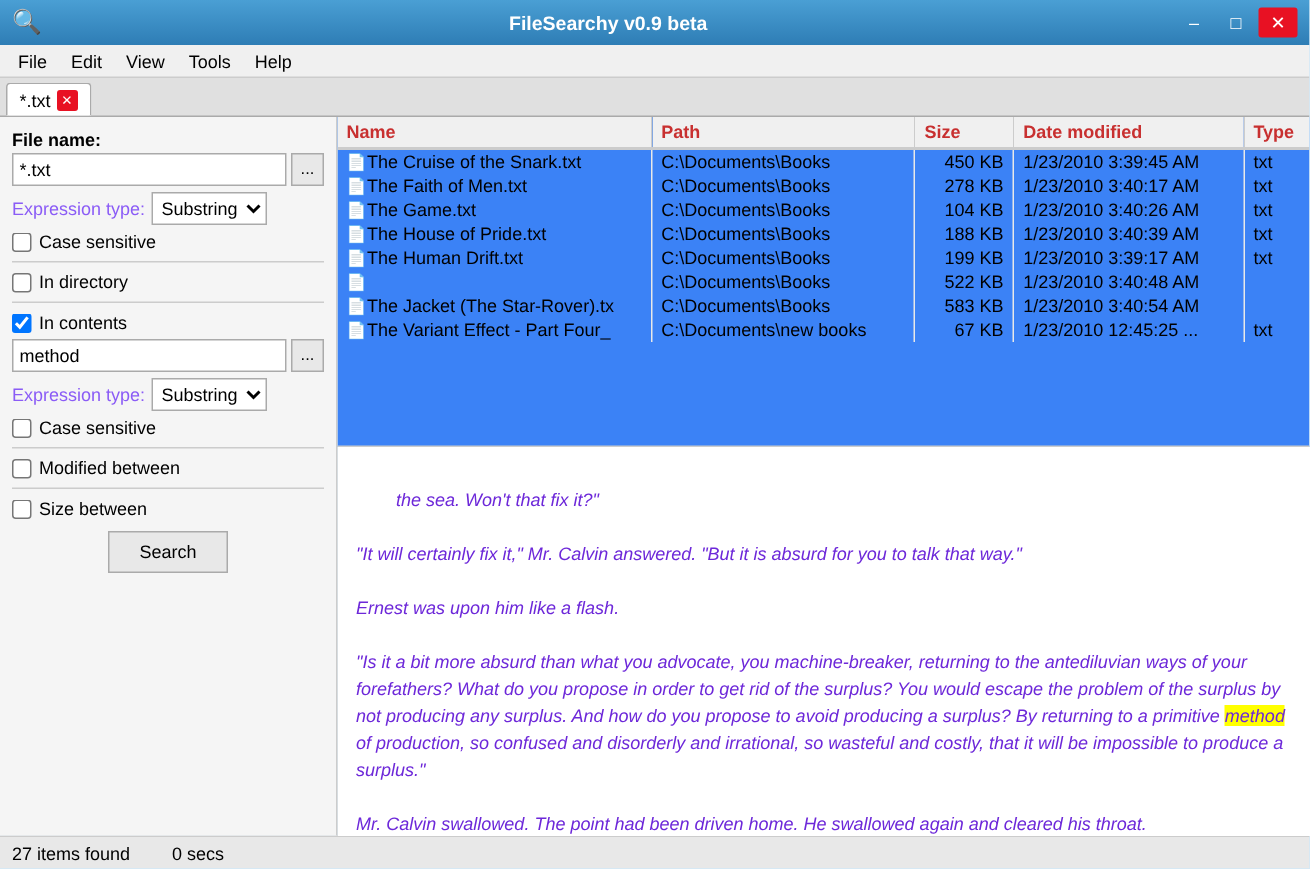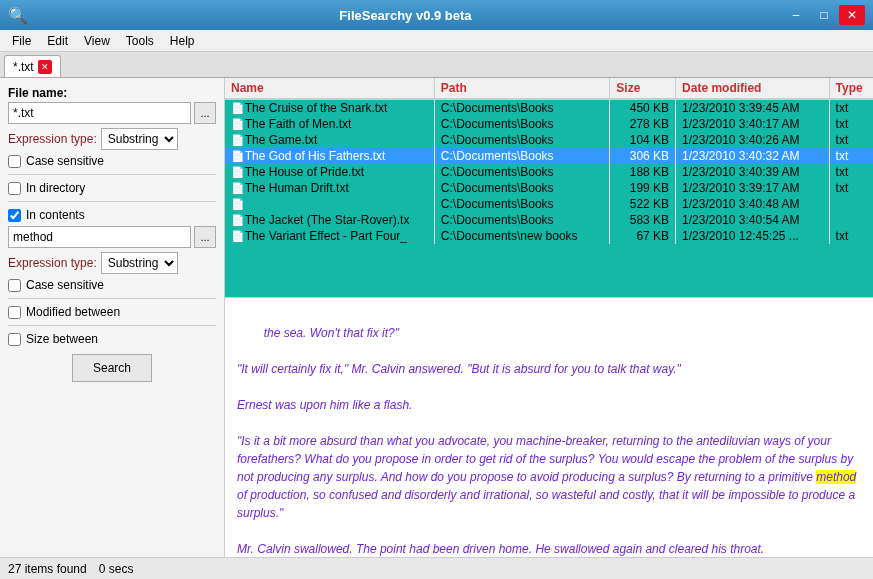--- a/index.html
+++ b/index.html
@@ -111,21 +111,21 @@
       font-size: 11px;
     }
     .select-input {
       height: 22px;
       border: 1px solid #aaa;
       background: white;
       padding: 0 2px;
       font-size: 12px;
     }
     .expr-row { display: flex; align-items: center; gap: 4px; }
-    .expr-label { color: #7f1d1d; }
+    .expr-label { color: #8b5cf6; }
     .checkbox-row { display: flex; align-items: center; gap: 5px; }
     .section-divider { border: none; border-top: 1px solid #ccc; margin: 2px 0; }
     .search-btn {
       width: 80px;
       height: 28px;
       background: #e8e8e8;
       border: 1px solid #aaa;
       cursor: pointer;
       font-size: 12px;
       margin: 4px auto 0;
@@ -138,21 +138,21 @@
       display: flex;
       flex-direction: column;
       overflow: hidden;
     }
     
     
     .results-table-container {
       height: 220px;
       overflow-y: scroll;
       border-bottom: 1px solid #ccc;
-      background: #14b8a6;
+      background: #3b82f6;
     }
     .results-table {
       width: 100%;
       border-collapse: collapse;
     }
     .results-table thead tr {
       background: #f0f0f0;
       border-bottom: 2px solid #ccc;
       position: sticky; top: 0;
     }
@@ -197,21 +197,21 @@
     .highlight { background: #ffff00; }
     
     
     .statusbar {
       height: 22px;
       background: #e8e8e8;
       border-top: 1px solid #ccc;
       display: flex;
       align-items: center;
       padding: 0 8px;
-      gap: 12px;
+      gap: 28px;
     }
     
     
     ::-webkit-scrollbar { width: 14px; }
     ::-webkit-scrollbar-track { background: #f0f0f0; }
     ::-webkit-scrollbar-thumb { background: #c0c0c0; border: 1px solid #aaa; }
     
     .checkbox-input { width: 13px; height: 13px; cursor: pointer; }
   </style>
 </head>
@@ -352,29 +352,20 @@
   </tr>
             <tr>
     <td class="col-name">
       <span style="font-size:11px;">📄</span>The Game.txt
     </td>
     <td class="col-path">C:\Documents\Books</td>
     <td class="col-size" style="text-align:right;">104 KB</td>
     <td class="col-date">1/23/2010 3:40:26 AM</td>
     <td class="col-type">txt</td>
   </tr>
-            <tr class="selected">
-    <td class="col-name">
-      <span style="font-size:11px;">📄</span>The God of His Fathers.txt
-    </td>
-    <td class="col-path">C:\Documents\Books</td>
-    <td class="col-size" style="text-align:right;">306 KB</td>
-    <td class="col-date">1/23/2010 3:40:32 AM</td>
-    <td class="col-type">txt</td>
-  </tr>
             <tr>
     <td class="col-name">
       <span style="font-size:11px;">📄</span>The House of Pride.txt
     </td>
     <td class="col-path">C:\Documents\Books</td>
     <td class="col-size" style="text-align:right;">188 KB</td>
     <td class="col-date">1/23/2010 3:40:39 AM</td>
     <td class="col-type">txt</td>
   </tr>
             <tr>

